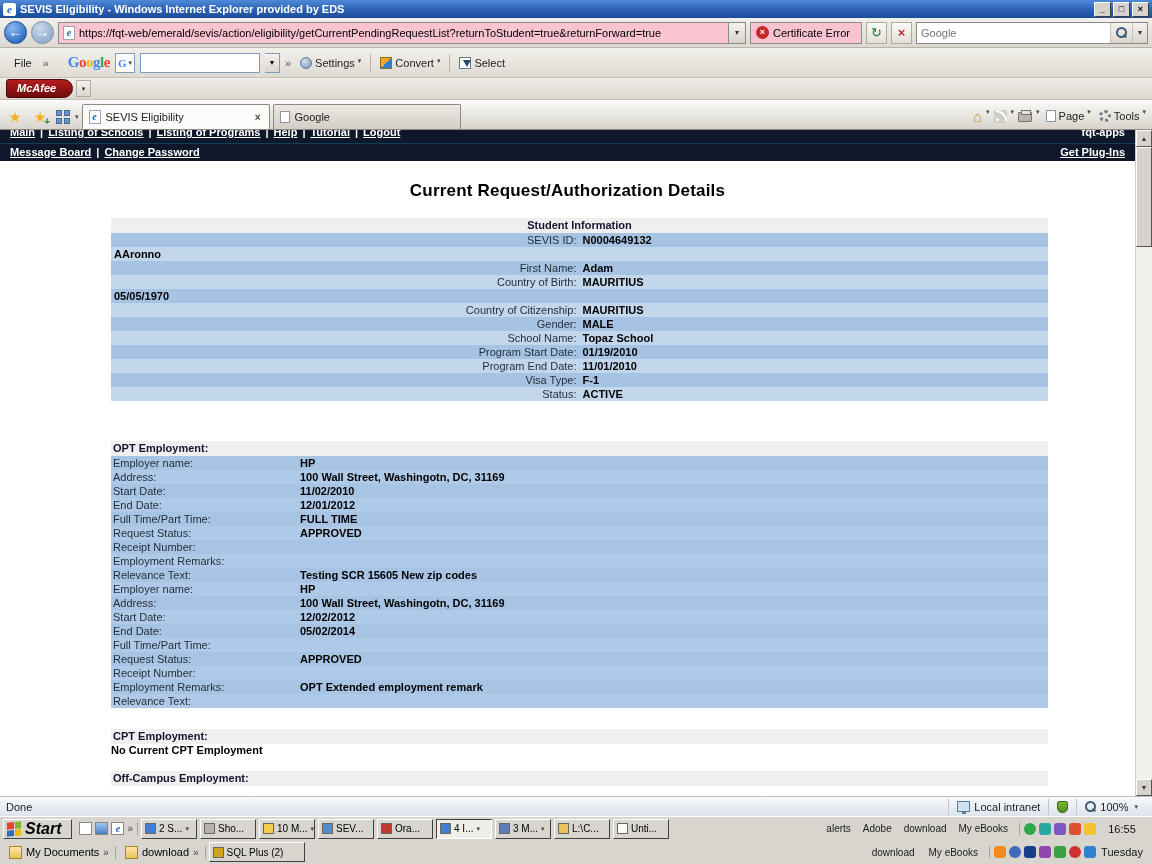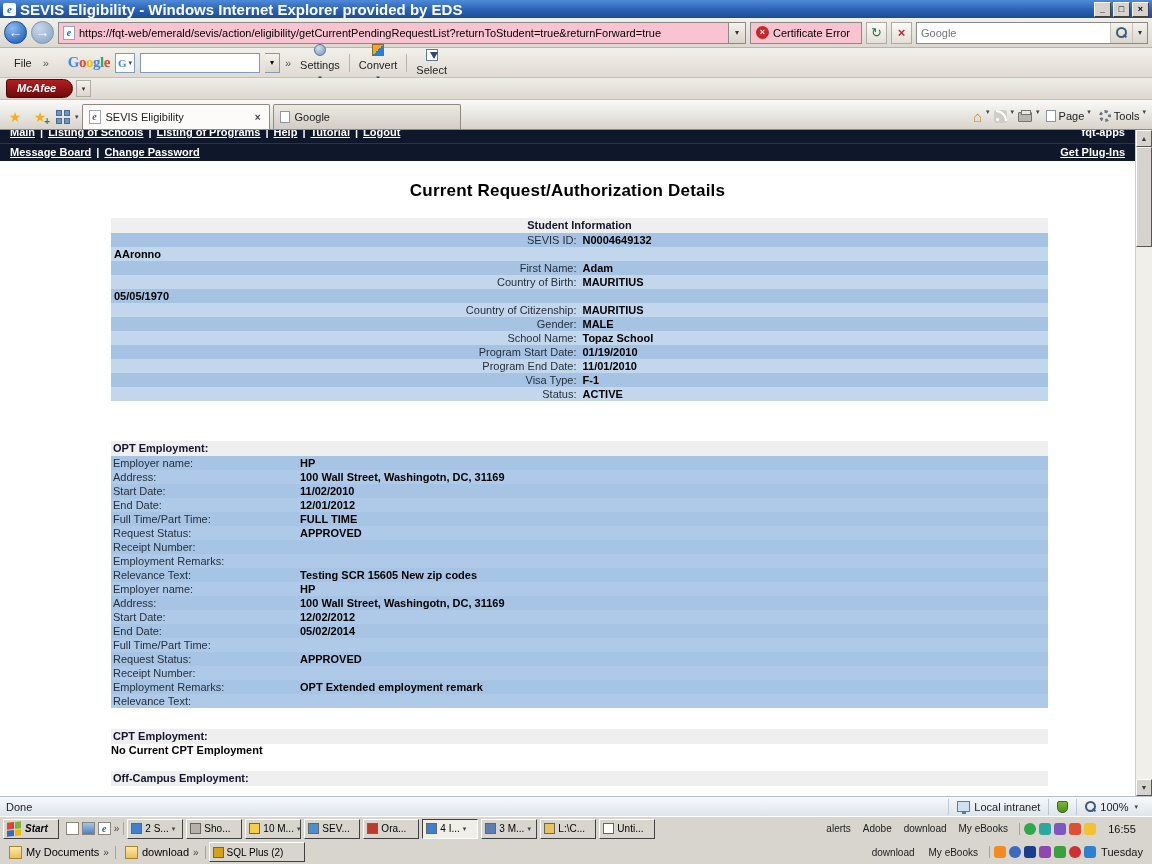--- a/index.html
+++ b/index.html
@@ -6,21 +6,21 @@
   html,body { width:1152px; height:864px; overflow:hidden; }
   body { font-family:"Liberation Sans", sans-serif; font-size:11px; background:#fff; }
   button { font:inherit; background:none; border:none; padding:0; }
   .window { width:1152px; height:864px; display:flex; flex-direction:column; }
 
   
   .titlebar { height:18px; flex:0 0 18px; background:linear-gradient(to bottom,#4E8AD8 0%,#2B61B4 55%,#1C4C98 100%);
     display:flex; align-items:center; padding:0 3px; color:#fff; }
   .tb-ie { width:13px; height:13px; background:#fff; color:#1B62C4; font-weight:bold; font-style:italic;
     font-family:"Liberation Serif",serif; text-align:center; line-height:12px; font-size:11px; border-radius:2px; margin-right:4px; }
-  .tb-title { font-weight:bold; font-size:15px; flex:1; white-space:nowrap; overflow:hidden; }
+  .tb-title { font-weight:bold; font-size:11px; flex:1; white-space:nowrap; overflow:hidden; }
   .win-btn { width:17px; height:15px; background:#D6D3CE; border:1px solid; border-color:#FFFFFF #404040 #404040 #FFFFFF;
     font-size:9px; line-height:12px; text-align:center; color:#000; margin-left:2px; font-weight:bold; }
 
   
   .addressbar { height:30px; flex:0 0 30px; background:linear-gradient(#F2F0EA,#DCD8D0); display:flex; align-items:center;
     padding:0 4px; gap:4px; border-bottom:1px solid #B8B4AC; }
   .nav-circle { width:23px; height:23px; border-radius:50%; border:1px solid #1C4E8C; color:#fff; text-align:center;
     line-height:21px; font-size:14px; background:radial-gradient(circle at 35% 30%, #8DBBF2, #2E6CC0 75%); flex:0 0 23px; }
   .nav-circle.disabled { background:radial-gradient(circle at 35% 30%, #C9D8EA, #93AECB 75%); border-color:#7C94AC; }
   .url-box { flex:1 1 auto; height:22px; background:#F9C3D1; border:1px solid #8A8A8A; display:flex; align-items:center;
@@ -53,21 +53,21 @@
   .menu-item { padding:2px 6px; color:#222; }
   .chev { color:#555; font-size:11px; }
   .glogo { font-weight:bold; font-size:15px; font-family:"Liberation Serif",serif; letter-spacing:-0.5px; margin-left:14px; }
   .gl.b { color:#4285F4; } .gl.r { color:#EA4335; } .gl.y { color:#FBBC05; } .gl.g { color:#34A853; }
   .gcombo { height:20px; border:1px solid #7F9DB9; background:#fff; display:flex; align-items:center; padding:0 2px; gap:2px; }
   .gG { color:#4285F4; font-weight:bold; font-family:"Liberation Serif",serif; }
   .tiny-drop { font-size:7px; color:#444; }
   .ginput { width:120px; height:20px; border:1px solid #7F9DB9; background:#fff; font:inherit; padding:0 3px; }
   .gdrop { width:15px; height:20px; border:1px solid #7F9DB9; border-left:none; background:linear-gradient(#F4F2EC,#DAD6CE);
     text-align:center; line-height:18px; font-size:8px; }
-  .tool-item { display:flex; align-items:center; gap:3px; padding:2px 4px; color:#222;flex-direction:column; }
+  .tool-item { display:flex; gap:3px; padding:2px 4px; color:#222; }
   .circle-ico { width:12px; height:12px; border-radius:50%; background:radial-gradient(circle at 35% 30%,#CFE0F0,#7795B5); border:1px solid #5D7astroA; border:1px solid #5D7A9A; }
   .convert-ico { width:12px; height:12px; background:linear-gradient(135deg,#F6A623 50%,#2D7DD2 50%); border:1px solid #8A6A2A; }
   .select-ico { width:12px; height:12px; background:#fff; border:1px solid #5D7A9A; position:relative; }
   .select-ico::after { content:""; position:absolute; left:3px; top:2px; border:4px solid transparent; border-top:7px solid #2D4A68; }
   .vsep { width:1px; height:18px; background:#B8B4AC; }
 
   
   .mcafeebar { height:22px; flex:0 0 22px; background:linear-gradient(#EFEDE7,#DCD8D0); display:flex; align-items:center;
     gap:3px; padding:0 6px; border-bottom:1px solid #C4C0B8; }
   .mcafee-btn { background:linear-gradient(#B51E1E,#6E0B0B); color:#fff; font-weight:bold; font-style:italic; font-size:11px;
@@ -151,21 +151,21 @@
   .sb-sec { display:flex; align-items:center; gap:4px; padding:0 8px; border-left:1px solid #C2C8D0; height:16px; }
   .zone-ico { width:13px; height:11px; background:#CFE0F0; border:1px solid #5D7A9A; position:relative; }
   .zone-ico::after { content:""; position:absolute; left:4px; bottom:-3px; width:4px; height:2px; background:#5D7A9A; }
   .shield-ico { width:11px; height:12px; background:linear-gradient(#7CB82F,#4E8E1E); border-radius:2px 2px 5px 5px; border:1px solid #3A6A14; }
   .zoom-sec .tiny-drop { margin-left:2px; }
 
   
   .taskbar { height:48px; flex:0 0 48px; background:#D8D5CE; border-top:1px solid #FFFFFF; display:flex; flex-direction:column; font-size:10px; }
   .tkb-row { height:24px; display:flex; align-items:center; gap:3px; padding:1px 3px; }
   .start-btn { height:20px; display:flex; align-items:center; gap:4px; background:#D8D5CE; border:1px solid;
-    border-color:#FFFFFF #404040 #404040 #FFFFFF; padding:0 10px 0 3px; font-weight:bold; font-size:10px; font-style:italic; }
+    border-color:#FFFFFF #404040 #404040 #FFFFFF; padding:0 10px 0 3px; font-weight:bold; font-size:16px; font-style:italic; }
   .winflag { width:14px; height:14px; display:grid; grid-template-columns:1fr 1fr; grid-template-rows:1fr 1fr; gap:1px; transform:skewY(-6deg); }
   .winflag i { display:block; }
   .winflag .f1{background:#E34234;} .winflag .f2{background:#7CB82F;} .winflag .f3{background:#2E6CC0;} .winflag .f4{background:#F4B400;}
   .ql { display:flex; align-items:center; gap:3px; padding:0 4px; border-right:1px solid #A8A49C; }
   .ql-ico { width:13px; height:13px; border:1px solid #8A867E; background:#fff; }
   .ql-ico.win { background:linear-gradient(#9EC7EF,#4E7EC0); }
   .ql-ico.iee { background:#fff; color:#1B62C4; font-weight:bold; font-style:italic; font-family:"Liberation Serif",serif;
     font-size:10px; line-height:11px; text-align:center; }
   .ql-ico.folder { background:linear-gradient(#FFE9A8,#E8C25A); border-color:#A8842A; }
   .chev.sm { font-size:10px; color:#444; }

